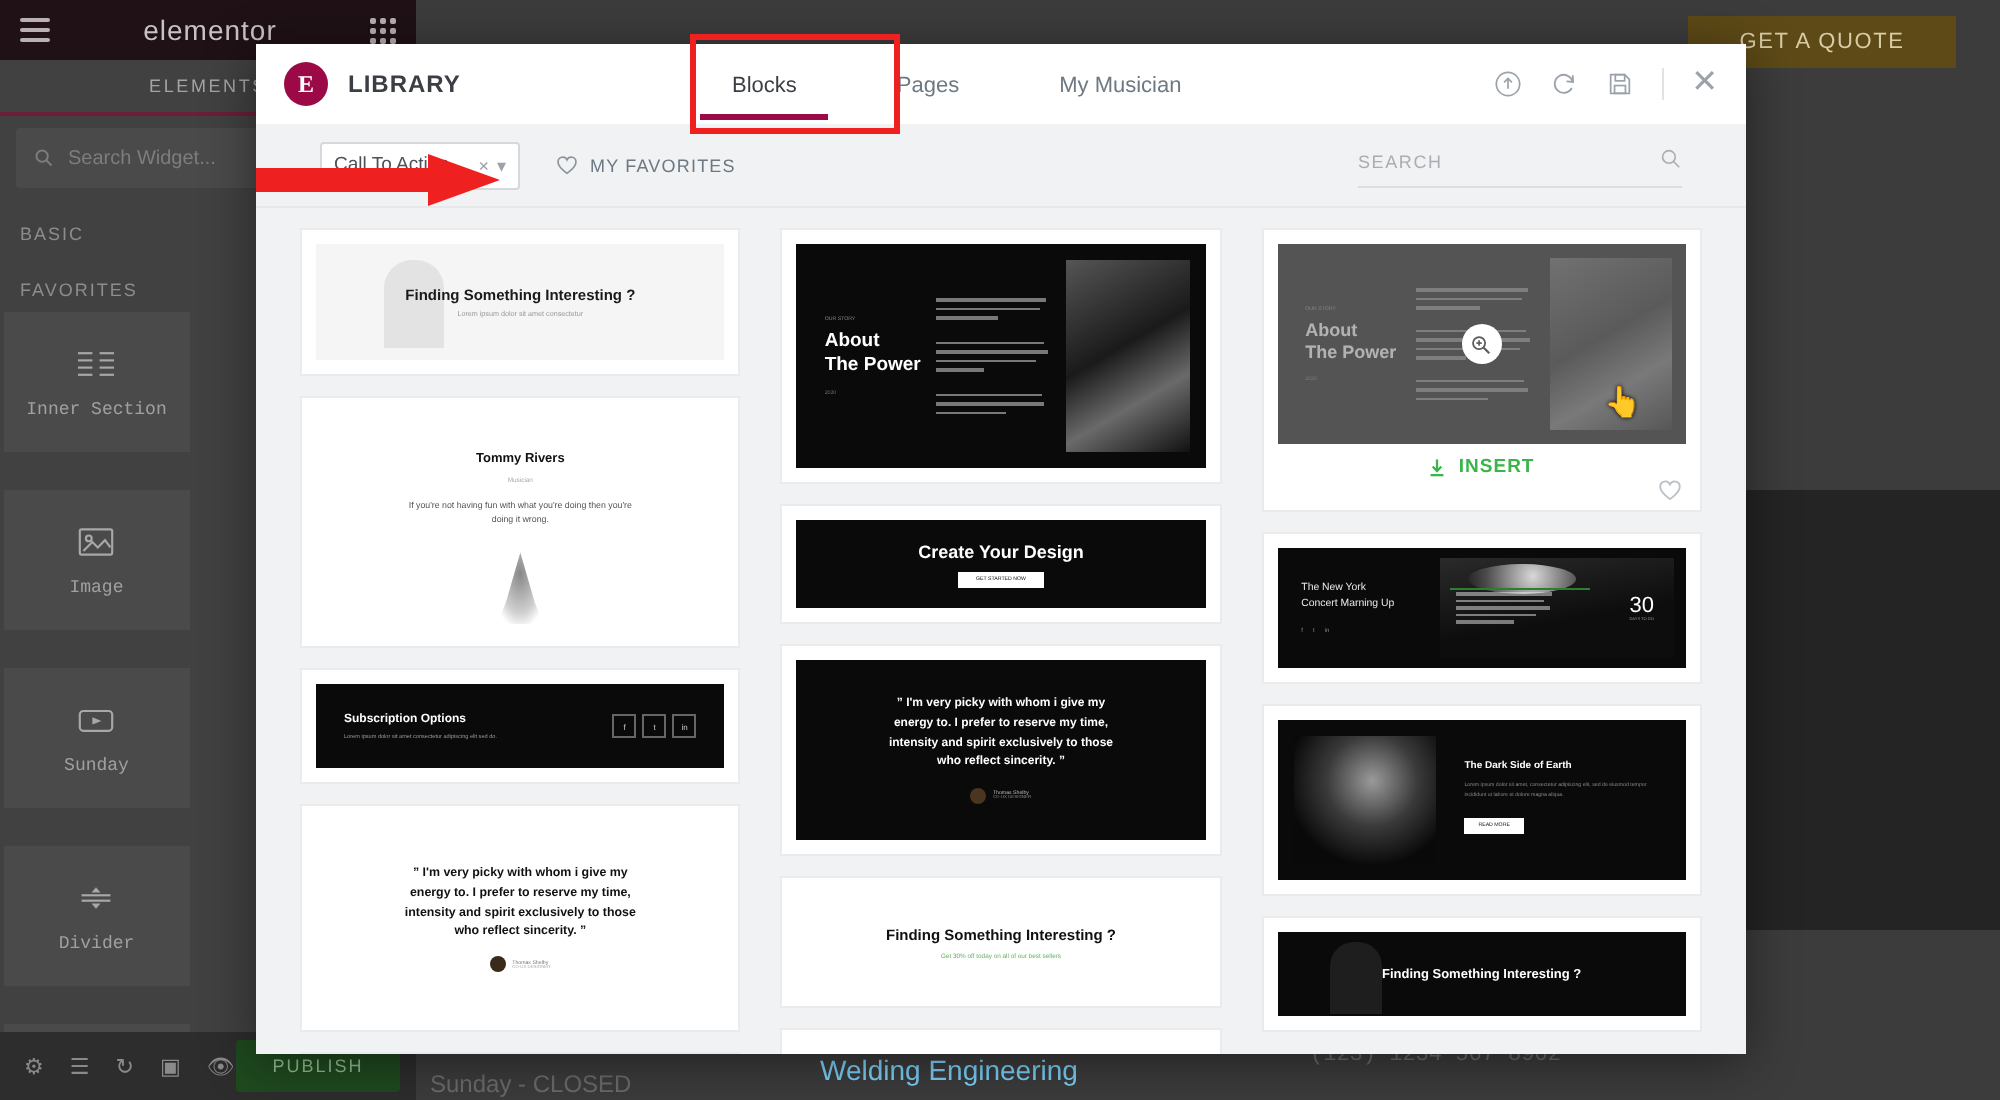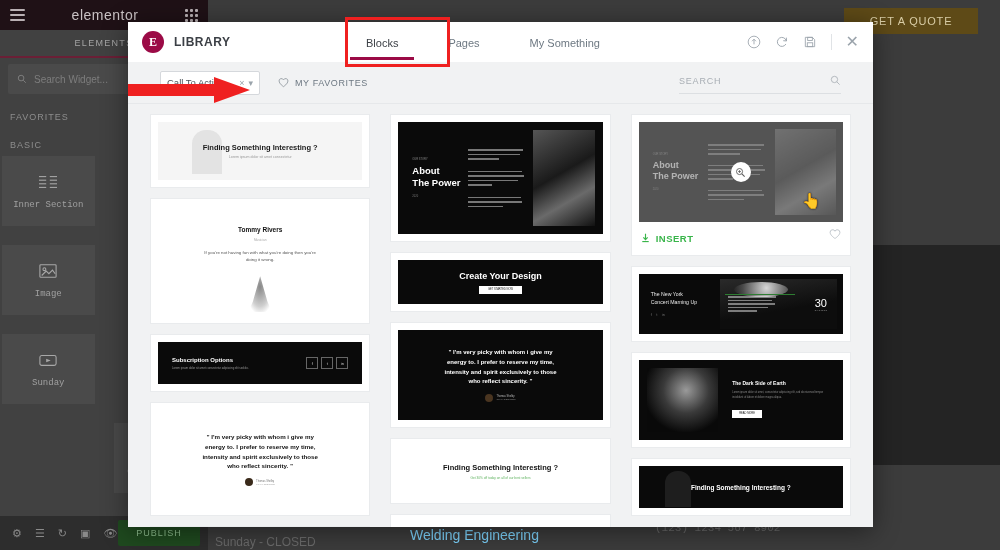--- a/index.html
+++ b/index.html
@@ -156,22 +156,23 @@
                    display: flex; align-items: center; justify-content: center; }
   .zoom-circle {
     width: 20px; height: 20px; border-radius: 50%; background: #fff;
     display: flex; align-items: center; justify-content: center;
     color: #5a5a5a; font-size: 11px;
   }
   .cursor-ic { position: absolute; right: 22px; bottom: 12px; font-size: 15px;
                color: #fff; text-shadow: 0 0 2px #000; }
 
   .tpl-footer {
-    display: flex; height: 20px; margin-top: 6px;
+    display: flex; align-items: center; height: 20px; margin-top: 6px;
     padding: 0 2px;
+    flex-direction: column;
   }
   .insert-btn { display: flex; align-items: center; gap: 6px; color: #39b54a;
                 font-size: 9.5px; font-weight: bold; letter-spacing: .5px; cursor: pointer; }
   .heart { margin-left: auto; color: #b9c0c6; font-size: 11px; cursor: pointer; }
 
   
   .anno-box {
     position: absolute; border: 3px solid #ef2020; pointer-events: none;
   }
   #anno-tab-box { left: 345px; top: 17px; width: 105px; height: 50px; }
@@ -204,22 +205,22 @@
 
   <div class="el-panel">
     <div class="el-tab">ELEMENTS</div>
     <div class="el-search">
       <svg width="10" height="10" viewBox="0 0 16 16">
           <circle cx="6.5" cy="6.5" r="4.5" fill="none" stroke="#7d7d7d" stroke-width="1.6"></circle>
           <line x1="10" y1="10" x2="14" y2="14" stroke="#7d7d7d" stroke-width="1.6"></line>
         </svg>
       <span>Search Widget...</span>
     </div>
+    <div class="el-group-label">BASIC</div>
     <div class="el-group-label">FAVORITES</div>
-    <div class="el-group-label">BASIC</div>
     <div class="el-widgets">
       <div class="el-widget">
         <svg width="22" height="18" viewBox="0 0 24 20">
             <line x1="2" y1="4" x2="10" y2="4"></line>
             <line x1="2" y1="8" x2="10" y2="8"></line>
             <line x1="2" y1="12" x2="10" y2="12"></line>
             <line x1="2" y1="16" x2="10" y2="16"></line>
             <line x1="14" y1="4" x2="22" y2="4"></line>
             <line x1="14" y1="8" x2="22" y2="8"></line>
             <line x1="14" y1="12" x2="22" y2="12"></line>
@@ -238,20 +239,29 @@
       </div>
       <div class="el-widget" style="visibility:hidden"></div>
       <div class="el-widget">
         <svg width="22" height="18" viewBox="0 0 24 20">
             <rect x="3" y="5" width="18" height="11" rx="2"></rect>
             <polygon points="10,8.5 15,10.5 10,12.5" fill="#a8a8a8" stroke="none"></polygon>
           </svg>
         <span class="lbl">Sunday</span>
       </div>
       <div class="el-widget" style="visibility:hidden"></div>
+      <div class="el-widget">
+        <svg width="22" height="18" viewBox="0 0 24 20">
+            <polygon points="12,4 14.5,7 9.5,7" fill="#a8a8a8" stroke="none"></polygon>
+            <line x1="4" y1="8.5" x2="20" y2="8.5"></line>
+            <line x1="4" y1="11.5" x2="20" y2="11.5"></line>
+            <polygon points="12,16 9.5,13 14.5,13" fill="#a8a8a8" stroke="none"></polygon>
+          </svg>
+        <span class="lbl">Divider</span>
+      </div>
       <div class="el-widget" style="visibility:hidden"></div>
       <div class="el-widget">
         <svg width="22" height="18" viewBox="0 0 24 20">
             <polygon points="3,5 9,3 15,5 21,3 21,15 15,17 9,15 3,17"></polygon>
             <circle cx="15" cy="7" r="2"></circle>
           </svg>
         <span class="lbl">Google Pages</span>
       </div>
       <div class="el-widget" style="visibility:hidden"></div>
     </div>
@@ -281,21 +291,21 @@
 <div id="library-modal">
 
   <div class="lib-header">
     <div class="lib-brand">
       <span class="lib-logo">E</span>
       <span class="lib-title">LIBRARY</span>
     </div>
     <div class="lib-tabs">
       <div class="lib-tab active">Blocks</div>
       <div class="lib-tab">Pages</div>
-      <div class="lib-tab">My Something</div>
+      <div class="lib-tab">My Musician</div>
     </div>
     <div class="lib-actions">
       <span class="ic">
         <svg width="14" height="14" viewBox="0 0 18 18">
             <circle cx="9" cy="9" r="7.5" fill="none" stroke="#9aa3ab" stroke-width="1.1"></circle>
             <line x1="9" y1="5.5" x2="9" y2="12" stroke="#9aa3ab" stroke-width="1.1"></line>
             <polyline points="6.5,8 9,5.4 11.5,8" fill="none" stroke="#9aa3ab" stroke-width="1.1"></polyline>
           </svg>
       </span>
       <span class="ic">

